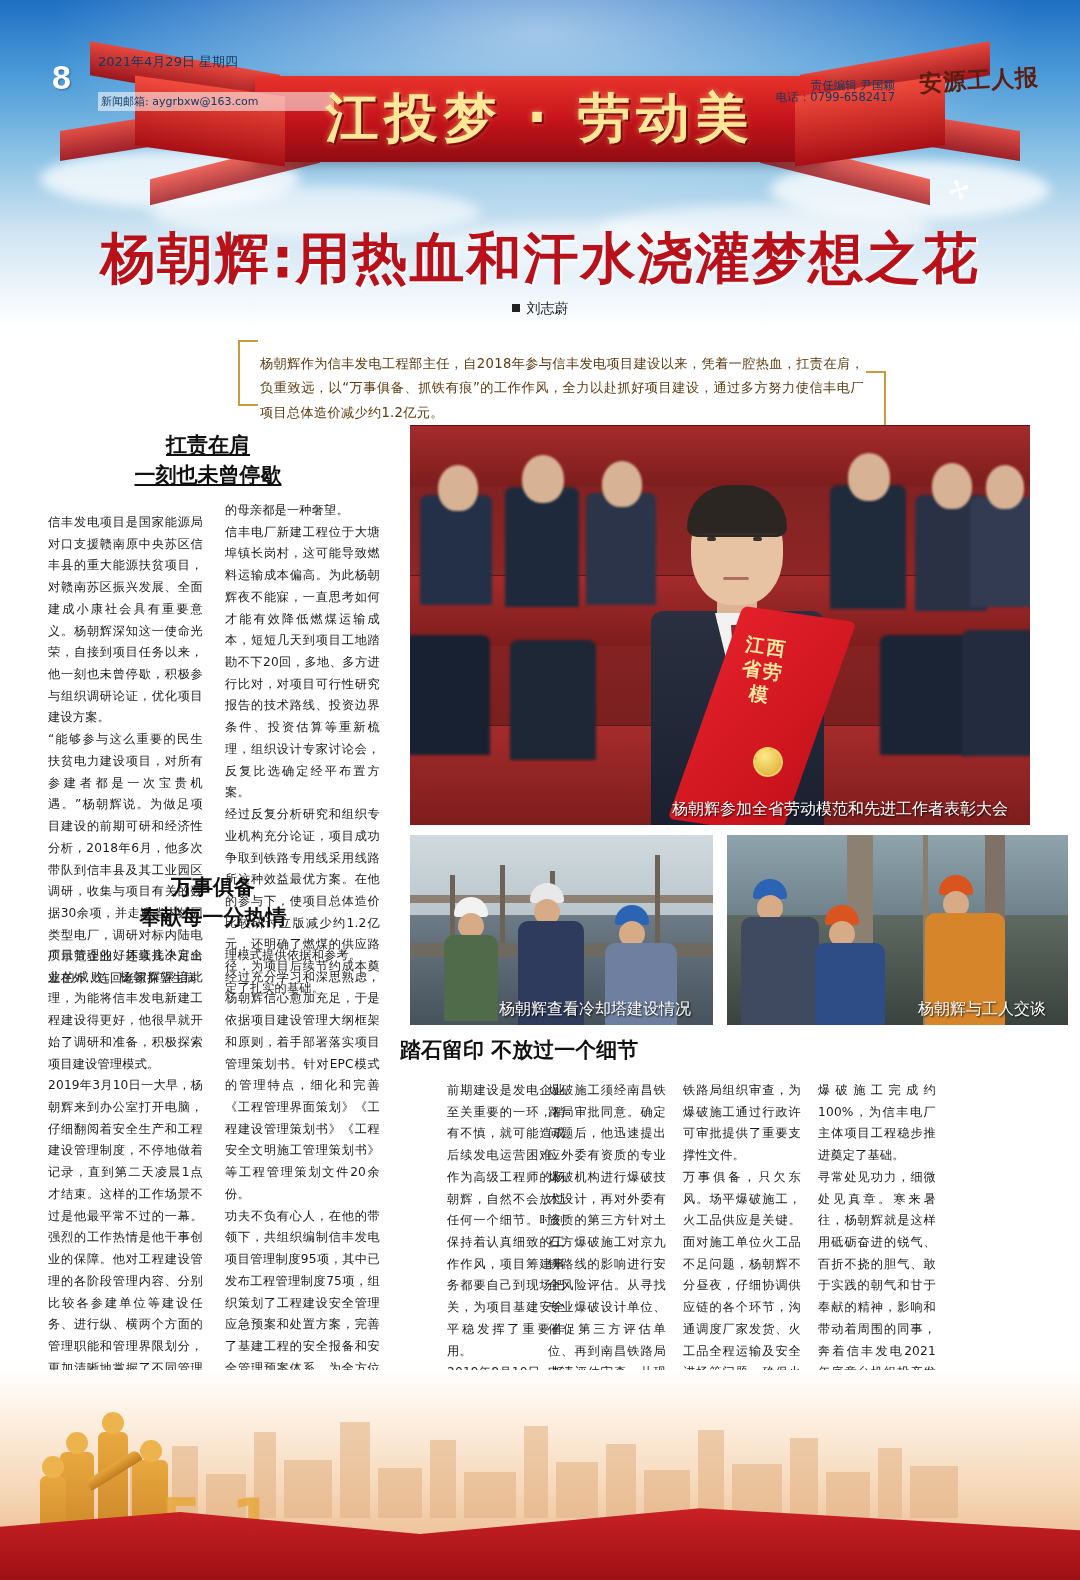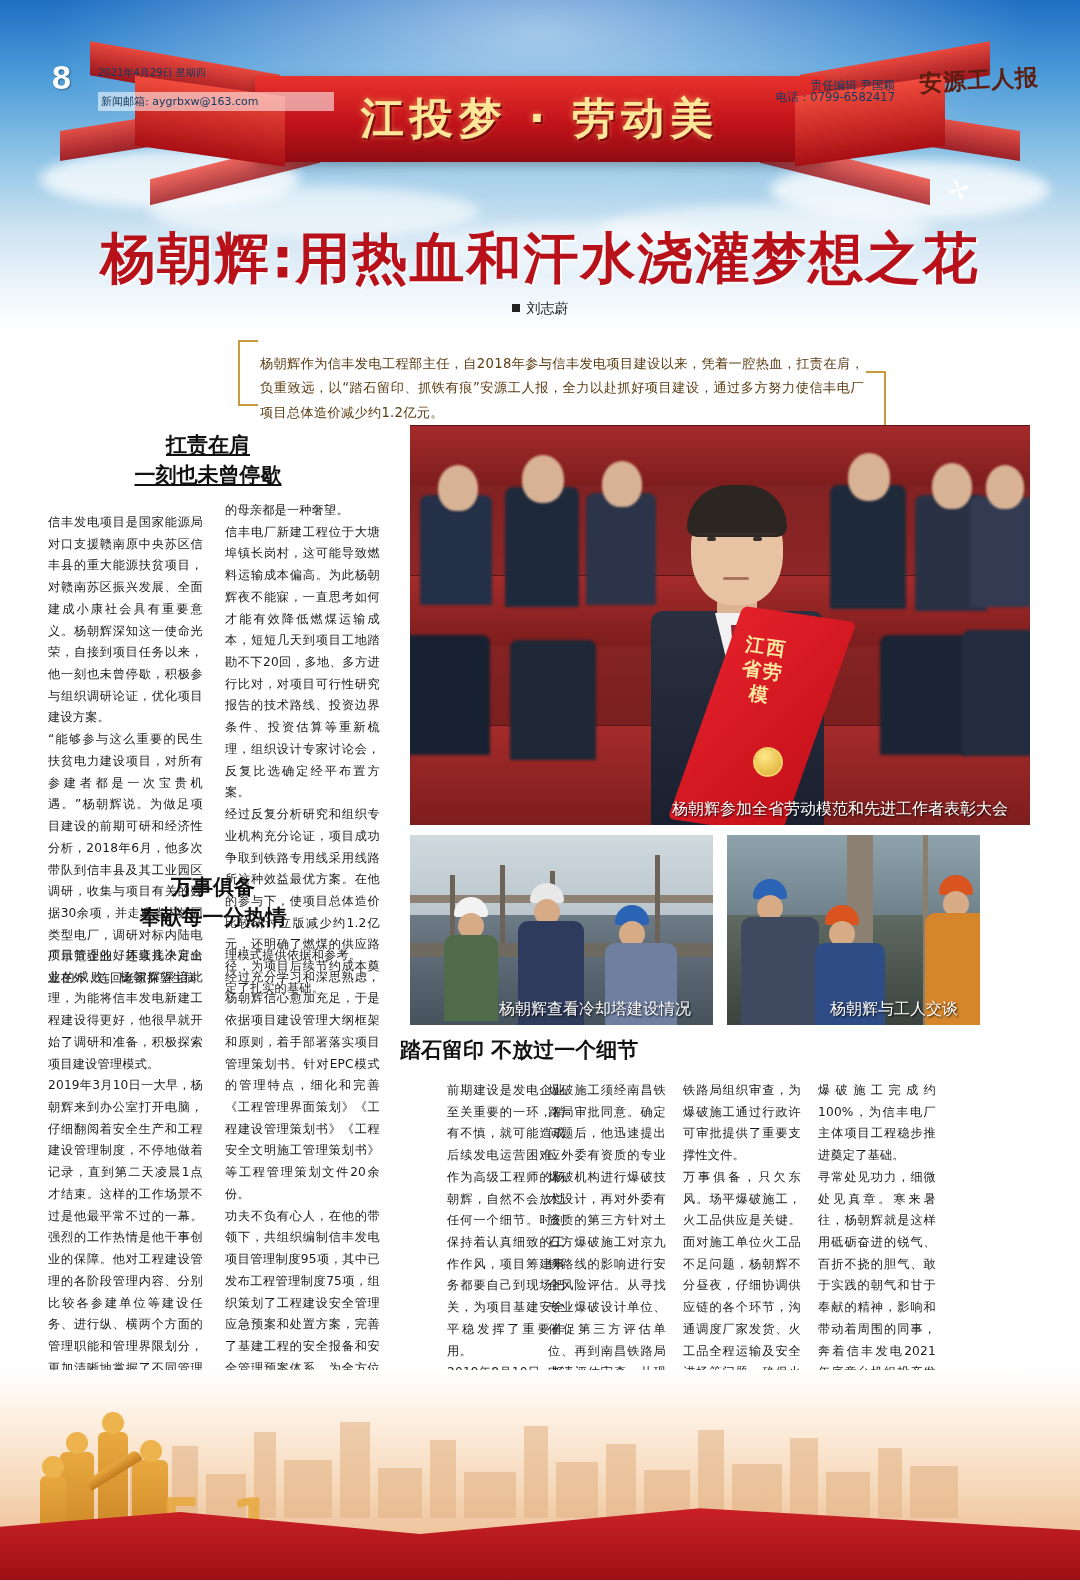--- a/index.html
+++ b/index.html
@@ -47,33 +47,33 @@
   .rt1{left:90px;top:40px;width:190px;height:34px;transform:skewY(10deg);opacity:.95;}
   .rt2{left:60px;top:96px;width:215px;height:30px;transform:skewY(-9deg);opacity:.9;}
   .rt3{right:90px;top:40px;width:190px;height:34px;transform:skewY(-10deg);opacity:.95;}
   .rt4{right:60px;top:96px;width:215px;height:30px;transform:skewY(9deg);opacity:.9;}
   .rt5{left:150px;top:140px;width:170px;height:26px;transform:skewY(-14deg);opacity:.8;}
   .rt6{right:150px;top:140px;width:170px;height:26px;transform:skewY(14deg);opacity:.8;}
   .ribbon-text{
     position:absolute;left:255px;top:58px;width:570px;height:86px;
     display:flex;align-items:center;justify-content:center;
     font-family:"DejaVu Sans","Liberation Sans",sans-serif;
-    font-weight:bold;font-size:43px;letter-spacing:6px;
+    font-weight:bold;font-size:53px;letter-spacing:6px;
     color:#ffe79a;text-shadow:2px 2px 0 #7d0b0f, 0 0 6px rgba(255,220,120,.6);
     z-index:4;
   }
 
   .masthead-num{
     position:absolute;left:52px;top:58px;
     font-family:"Liberation Sans",sans-serif;font-weight:bold;font-size:34px;color:#ffffff;
     text-shadow:1px 1px 2px rgba(0,0,0,.35);
   }
   .masthead-date{
-    position:absolute;left:98px;top:66px;
-    font-family:"DejaVu Sans","Liberation Sans",sans-serif;font-size:10px;color:#123a62;
+    position:absolute;left:98px;top:53px;
+    font-family:"DejaVu Sans","Liberation Sans",sans-serif;font-size:13px;color:#123a62;
   }
   .masthead-mail{
     position:absolute;left:98px;top:92px;width:230px;
     font-family:"DejaVu Sans","Liberation Sans",sans-serif;font-size:11px;color:#123a62;
     background:rgba(255,255,255,.55);padding:2px 3px;
   }
   .masthead-editor{
     position:absolute;right:185px;top:78px;text-align:right;
     font-family:"DejaVu Sans","Liberation Sans",sans-serif;font-size:11.5px;color:#123a62;
   }
@@ -144,21 +144,21 @@
 
   
   .photo{position:absolute;overflow:hidden;background:#2b3a4a;}
   .photo .cap{
     position:absolute;right:22px;bottom:5px;
     font-family:Liberation Serif, serif;
     font-size:16px;color:#fff;text-shadow:1px 1px 2px rgba(0,0,0,.9);
   }
   .p-main{left:410px;top:425px;width:620px;height:400px;}
   .p-left{left:410px;top:835px;width:303px;height:190px;}
-  .p-right{left:727px;top:835px;width:253px;height:190px;}
+  .p-right{left:727px;top:835px;width:341px;height:190px;}
 
   
   .hall{position:absolute;inset:0;background:linear-gradient(180deg,#7a1f1f 0%,#8e2626 38%,#6d1a1a 100%);}
   .seatrow{position:absolute;left:0;width:620px;background:linear-gradient(180deg,#a52b2b,#7d1d1d);border-top:1px solid rgba(0,0,0,.25);}
   .blurhead{position:absolute;border-radius:50% 50% 45% 45%;background:#d8b294;filter:blur(1.2px);}
   .blurbody{position:absolute;border-radius:8px 8px 0 0;filter:blur(1.4px);}
   .subject{position:absolute;left:235px;top:60px;width:185px;height:340px;}
   .s-head{position:absolute;left:46px;top:8px;width:92px;height:112px;border-radius:48% 48% 44% 44%;background:#e8c3a3;}
   .s-hair{position:absolute;left:42px;top:0px;width:100px;height:52px;border-radius:50px 50px 12px 12px;background:#2b2622;}
   .s-neck{position:absolute;left:72px;top:112px;width:40px;height:26px;background:#dcb394;}
@@ -237,21 +237,21 @@
     <div class="masthead-phone">电话：0799-6582417</div>
     <div class="paper-logo">安源工人报</div>
     <div class="dove">✢</div>
   </div>
 
   <div class="headline">杨朝辉:用热血和汗水浇灌梦想之花</div>
   <div class="byline">
     <span class="sq"></span><span>刘志蔚</span>
   </div>
 
-  <div class="lead">杨朝辉作为信丰发电工程部主任，自2018年参与信丰发电项目建设以来，凭着一腔热血，扛责在肩，负重致远，以“踏石留印、抓铁有痕”安源工人报，全力以赴抓好项目建设，通过多方努力使信丰电厂项目总体造价减少约1.2亿元。</div>
+  <div class="lead">杨朝辉作为信丰发电工程部主任，自2018年参与信丰发电项目建设以来，凭着一腔热血，扛责在肩，负重致远，以“万事俱备、抓铁有痕”的工作作风，全力以赴抓好项目建设，通过多方努力使信丰电厂项目总体造价减少约1.2亿元。</div>
 
   <div class="subhead sec1-title">
     <div>扛责在肩</div>
     <div>一刻也未曾停歇</div>
   </div>
   <div class="col sec1-c1" style="white-space:pre-line;">信丰发电项目是国家能源局对口支援赣南原中央苏区信丰县的重大能源扶贫项目，对赣南苏区振兴发展、全面建成小康社会具有重要意义。杨朝辉深知这一使命光荣，自接到项目任务以来，他一刻也未曾停歇，积极参与组织调研论证，优化项目建设方案。
 “能够参与这么重要的民生扶贫电力建设项目，对所有参建者都是一次宝贵机遇。”杨朝辉说。为做足项目建设的前期可研和经济性分析，2018年6月，他多次带队到信丰县及其工业园区调研，收集与项目有关的数据30余项，并走遍省内外同类型电厂，调研对标内陆电厂示范企业，连续几个月出差在外，连回老家探望生病</div>
   <div class="col sec1-c2" style="white-space:pre-line;">的母亲都是一种奢望。
 信丰电厂新建工程位于大塘埠镇长岗村，这可能导致燃料运输成本偏高。为此杨朝辉夜不能寐，一直思考如何才能有效降低燃煤运输成本，短短几天到项目工地踏勘不下20回，多地、多方进行比对，对项目可行性研究报告的技术路线、投资边界条件、投资估算等重新梳理，组织设计专家讨论会，反复比选确定经平布置方案。
 经过反复分析研究和组织专业机构充分论证，项目成功争取到铁路专用线采用线路所这种效益最优方案。在他的参与下，使项目总体造价比较研讨立版减少约1.2亿元，还明确了燃煤的供应路径，为项目后续节约成本奠定了扎实的基础。</div>

